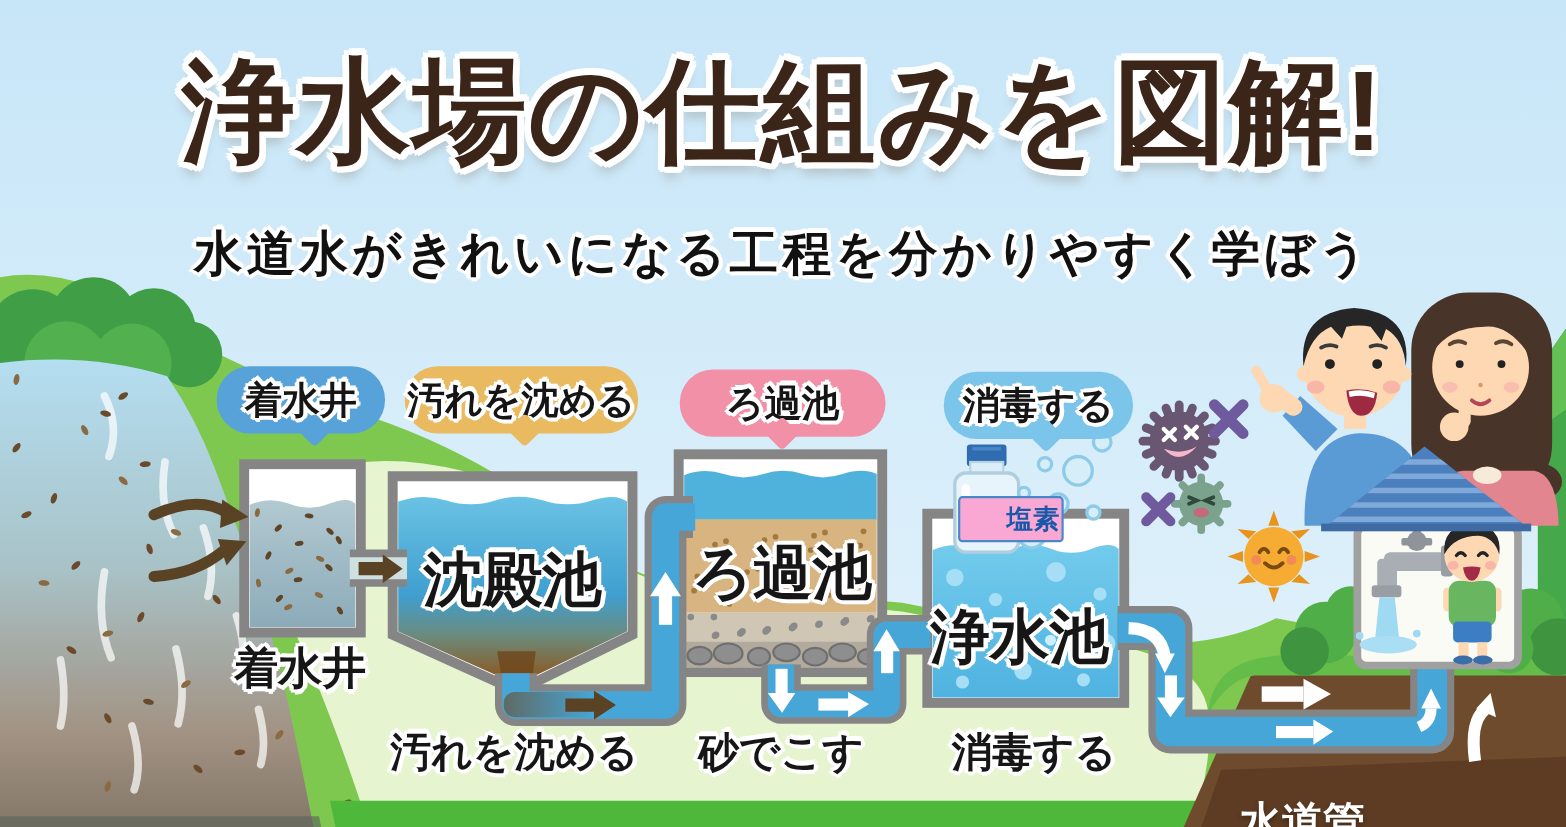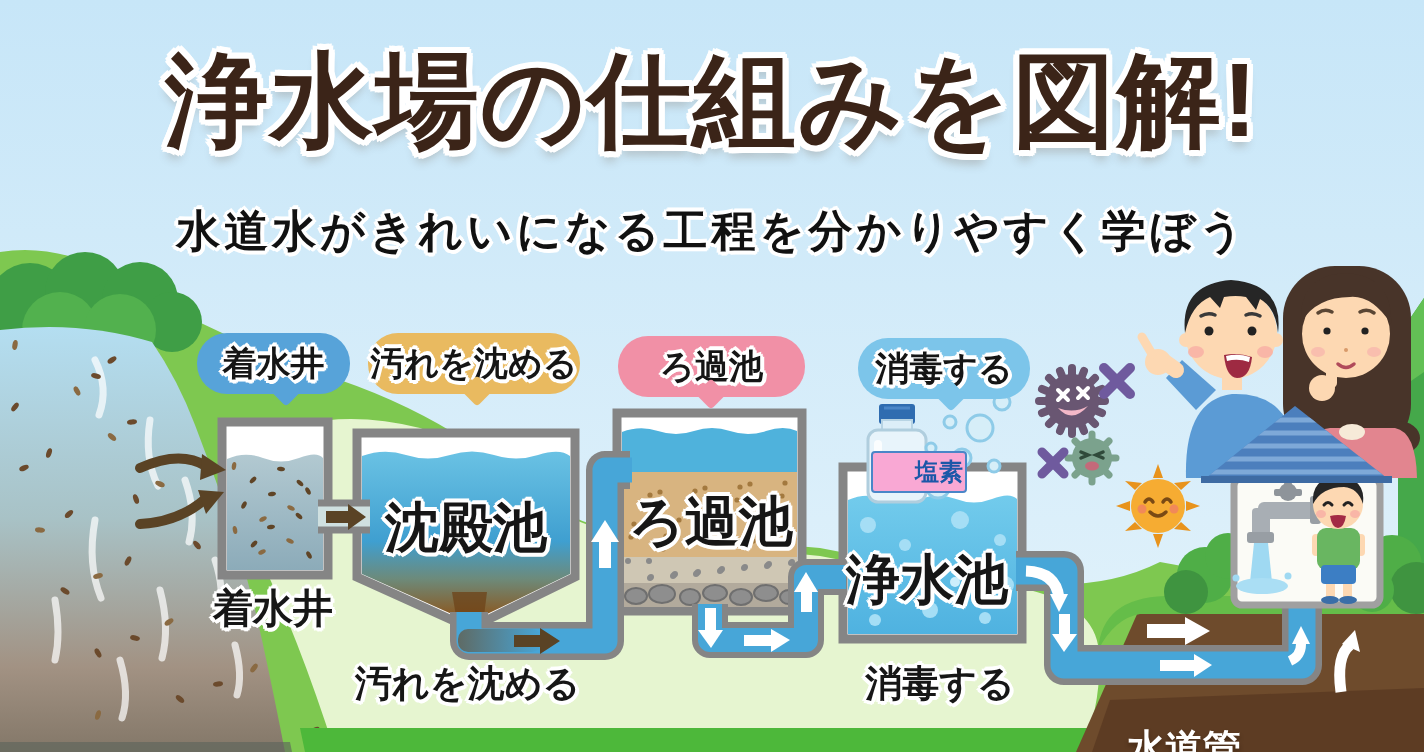--- a/index.html
+++ b/index.html
@@ -519,19 +519,20 @@
 <div class="callout otext" style="left:858px;top:338px;width:172px;background:#7cc5ea;--tl:82px">
   <span>消毒する</span>
     </div>
 
 <div class="txt tanklabel otext" style="left:385px;top:498px;width:160px">沈殿池</div>
 <div class="txt tanklabel otext" style="left:625px;top:492px;width:172px">ろ過池</div>
 <div class="txt tanklabel otext" style="left:846px;top:550px;width:140px">浄水池</div>
 
 <div class="txt caption otext" style="left:198px;top:586px;width:150px;font-size:40px">着水井</div>
 <div class="txt caption otext" style="left:355px;top:664px;width:220px">汚れを沈める</div>
+<div class="txt caption otext" style="left:620px;top:664px;width:180px">砂でこす</div>
 <div class="txt caption otext" style="left:845px;top:664px;width:190px">消毒する</div>
 
 <div class="txt pipelabel" style="left:1118px;top:692px;width:132px">水道管</div>
 
 <div class="chlorine">塩素</div>
 
 </div>
 
 </body></html>

